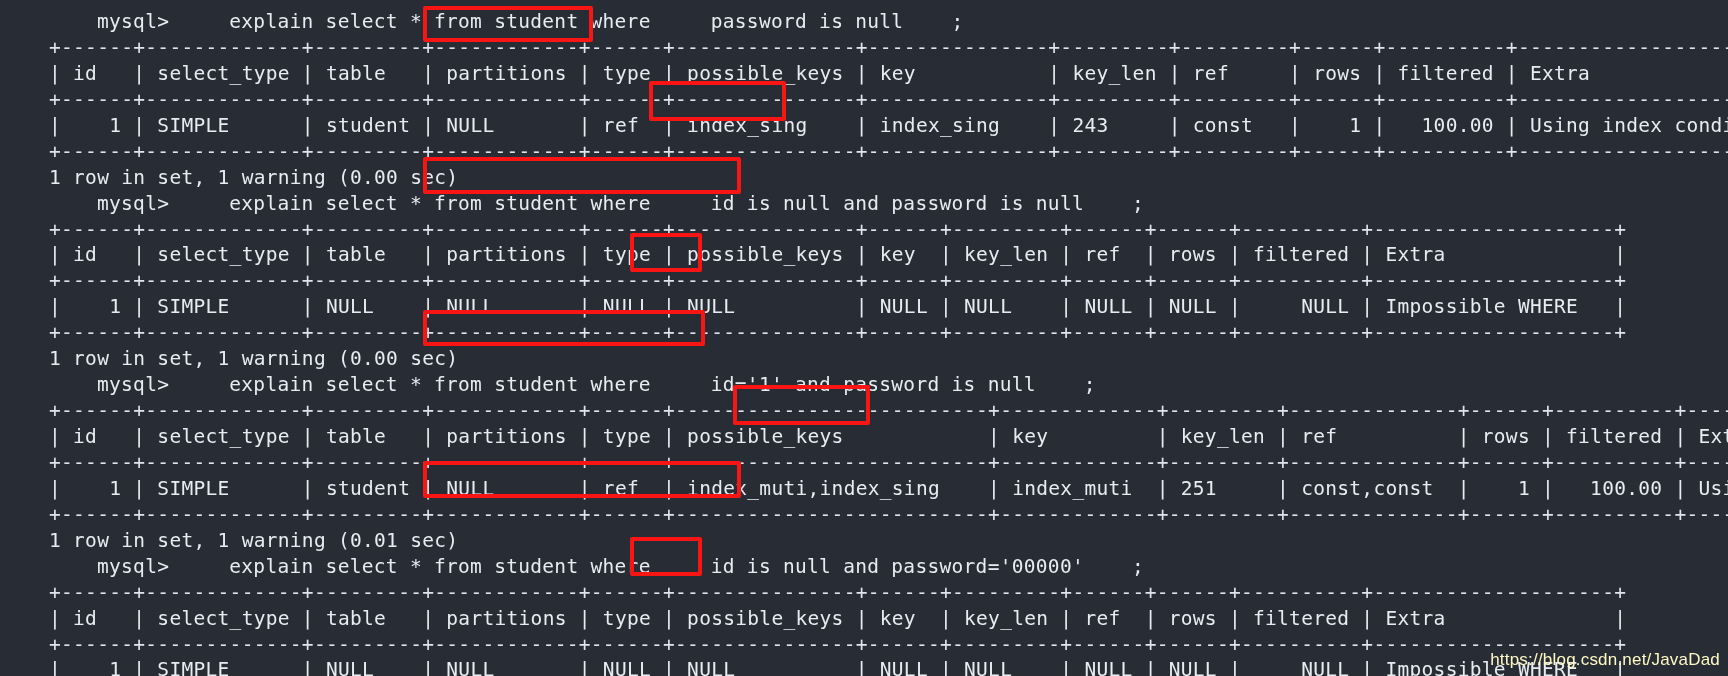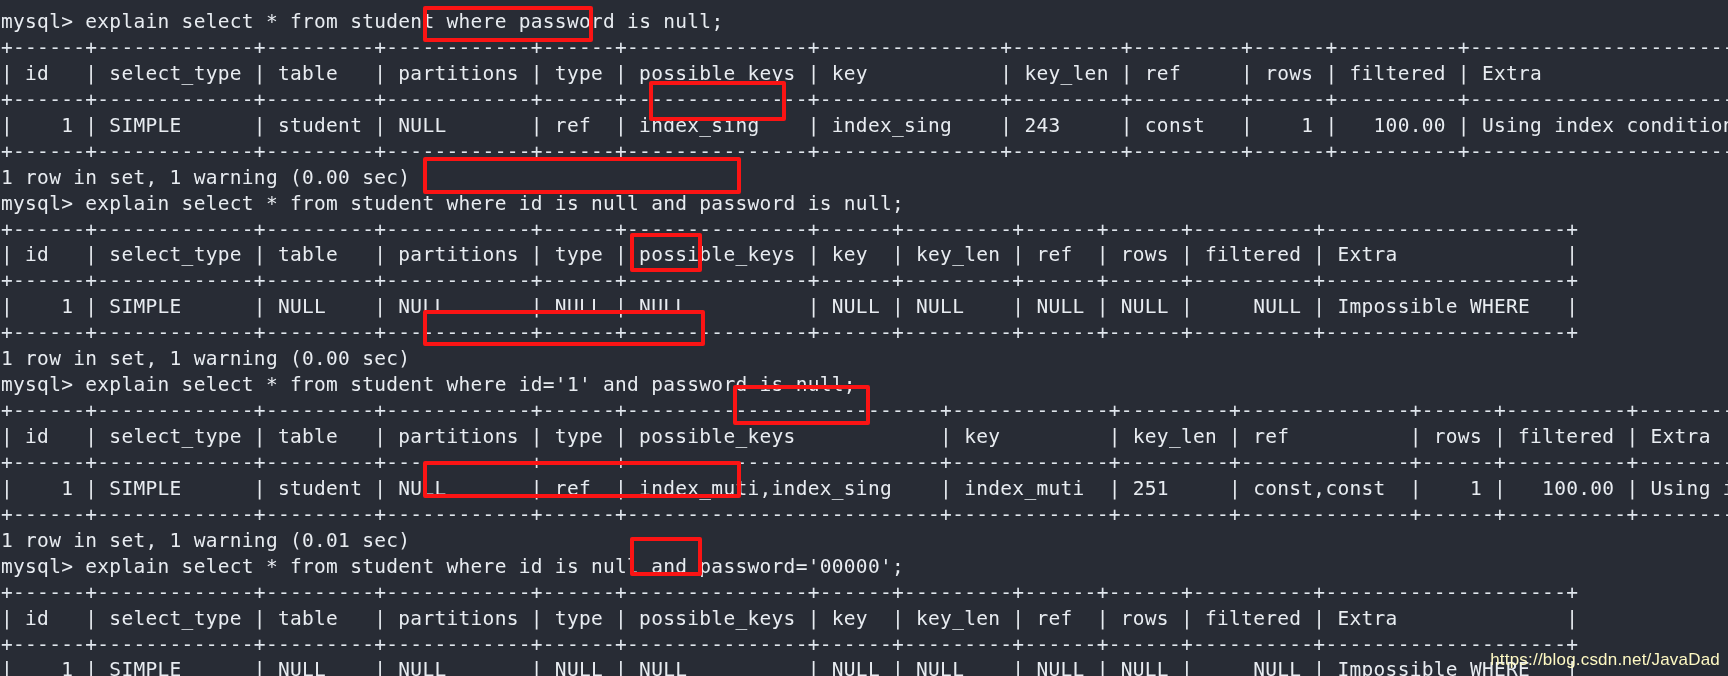--- a/index.html
+++ b/index.html
@@ -1,15 +1,15 @@
 <!DOCTYPE html>
 <html><head>
 <meta charset="utf-8">
 <style>
-  * { box-sizing: border-box; }
+  * { box-sizing: border-box; padding-left: 48px; }
   html, body {
     margin: 0; padding: 0;
     background: #282c35;
   }
   body {
     width: 1728px; height: 676px;
     overflow: hidden;
     position: relative;
     font-family: "DejaVu Sans Mono", "Liberation Mono", monospace;
   }

